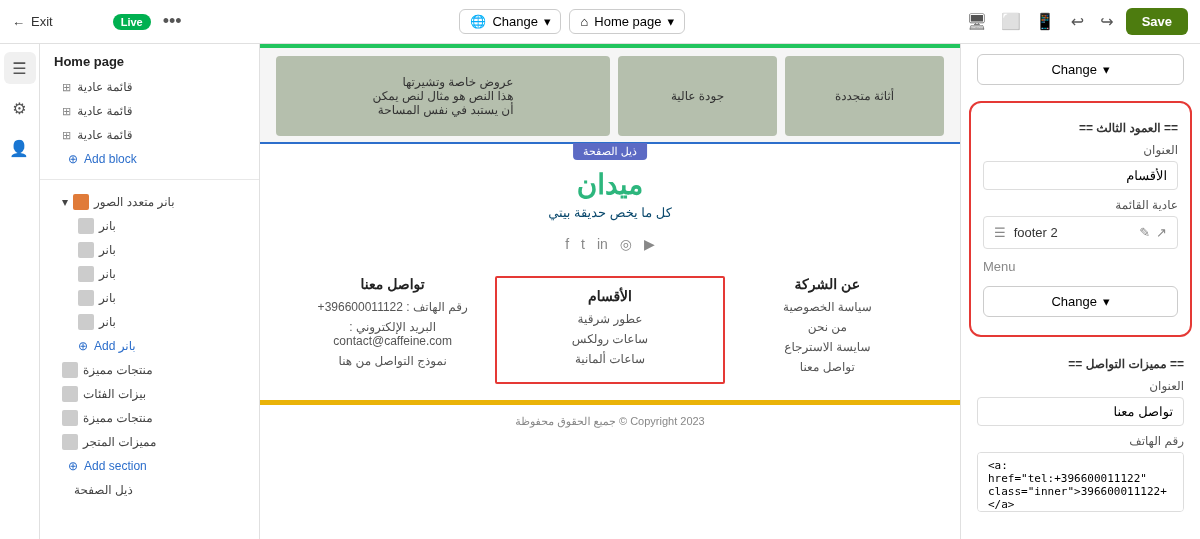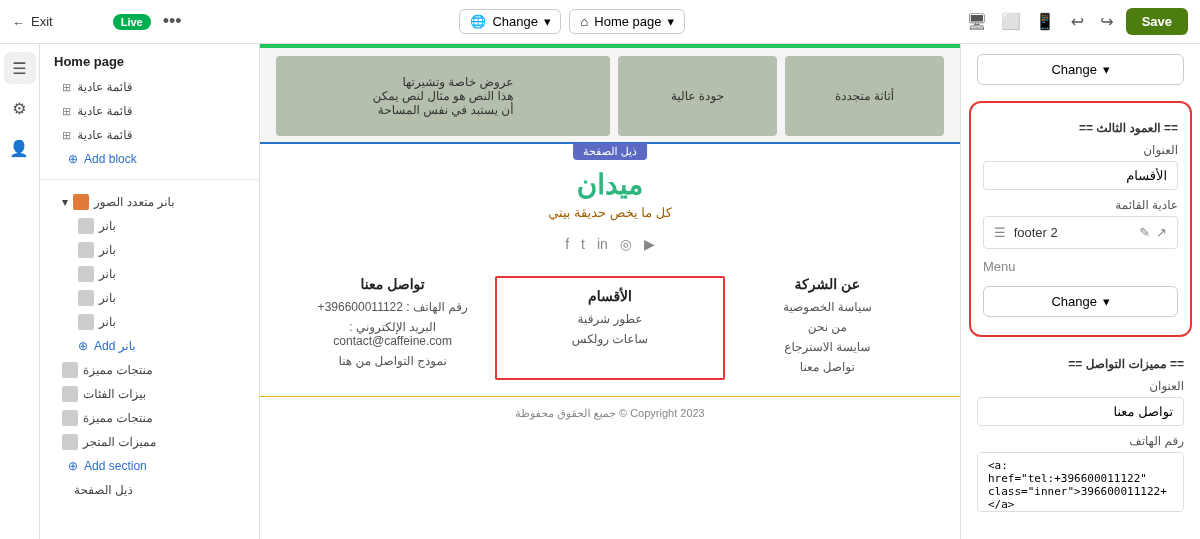--- a/index.html
+++ b/index.html
@@ -65,31 +65,31 @@
     }
     .hero-cards {
       display: flex; gap: 8px; padding: 8px 16px; background: #f5f5f5;
     }
     .hero-card { flex: 1; height: 80px; background: #b0b8a8; border-radius: 4px; display: flex; align-items: center; justify-content: center; }
     .hero-card-arabic { font-size: 12px; color: #333; direction: rtl; }
 
     .footer-section { position: relative; background: #fff; }
     .footer-brand { text-align: center; padding: 24px 0 8px; }
     .footer-brand-name { color: #2db67d; font-size: 28px; font-weight: 700; direction: rtl; }
-    .footer-brand-sub { color: #a16207; font-size: 13px; direction: rtl; margin-top: 4px; }
+    .footer-brand-sub { color: #0c4a6e; font-size: 13px; direction: rtl; margin-top: 4px; }
     .footer-social { display: flex; justify-content: center; gap: 12px; padding: 8px 0; color: #888; font-size: 14px; }
 
     .footer-cols { display: flex; justify-content: space-between; padding: 16px 30px; direction: rtl; }
     .footer-col { flex: 1; }
     .footer-col-title { font-weight: 700; font-size: 14px; color: #222; margin-bottom: 8px; text-align: center; }
     .footer-col-item { font-size: 12px; color: #555; margin-bottom: 6px; text-align: center; }
 
     .footer-col-middle { border: 2px solid #e53935; padding: 10px; border-radius: 2px; }
 
-    .footer-bottom { text-align: center; padding: 10px; font-size: 11px; color: #888; border-top: 1px solid #eab308; direction: rtl; }
+    .footer-bottom { text-align: center; padding: 10px; font-size: 11px; color: #888; border-top: 5px solid #eab308; direction: rtl; }
 
     
     .right-panel {
       width: 240px; background: #fff; border-left: 1px solid #e0e0e0;
       overflow-y: auto; padding: 0;
     }
     .rpanel-section { padding: 12px 16px; border-bottom: 1px solid #f0f0f0; }
     .rpanel-section.highlighted { border: 2px solid #e53935; margin: 8px; border-radius: 12px; padding: 18px 12px; }
     .rpanel-btn-row { display: flex; justify-content: center; padding: 10px 16px; }
     .change-btn { background: #fff; border: 1px solid #ccc; border-radius: 6px; padding: 7px 20px; cursor: pointer; font-size: 13px; display: flex; align-items: center; gap: 6px; width: 100%; justify-content: center; }
@@ -276,20 +276,21 @@
               <div class="footer-col-item">سياسة الخصوصية</div>
               <div class="footer-col-item">من نحن</div>
               <div class="footer-col-item">سايسة الاسترجاع</div>
               <div class="footer-col-item">تواصل معنا</div>
             </div>
 
             <div class="footer-col footer-col-middle">
               <div class="footer-col-title">الأقسام</div>
               <div class="footer-col-item">عطور شرقية</div>
               <div class="footer-col-item">ساعات رولكس</div>
+              <div class="footer-col-item">ساعات ألمانية</div>
             </div>
 
             <div class="footer-col">
               <div class="footer-col-title">تواصل معنا</div>
               <div class="footer-col-item">رقم الهاتف : 396600011122+</div>
               <div class="footer-col-item">البريد الإلكتروني : contact@caffeine.com</div>
               <div class="footer-col-item">نموذج التواصل من هنا</div>
             </div>
           </div>
 

